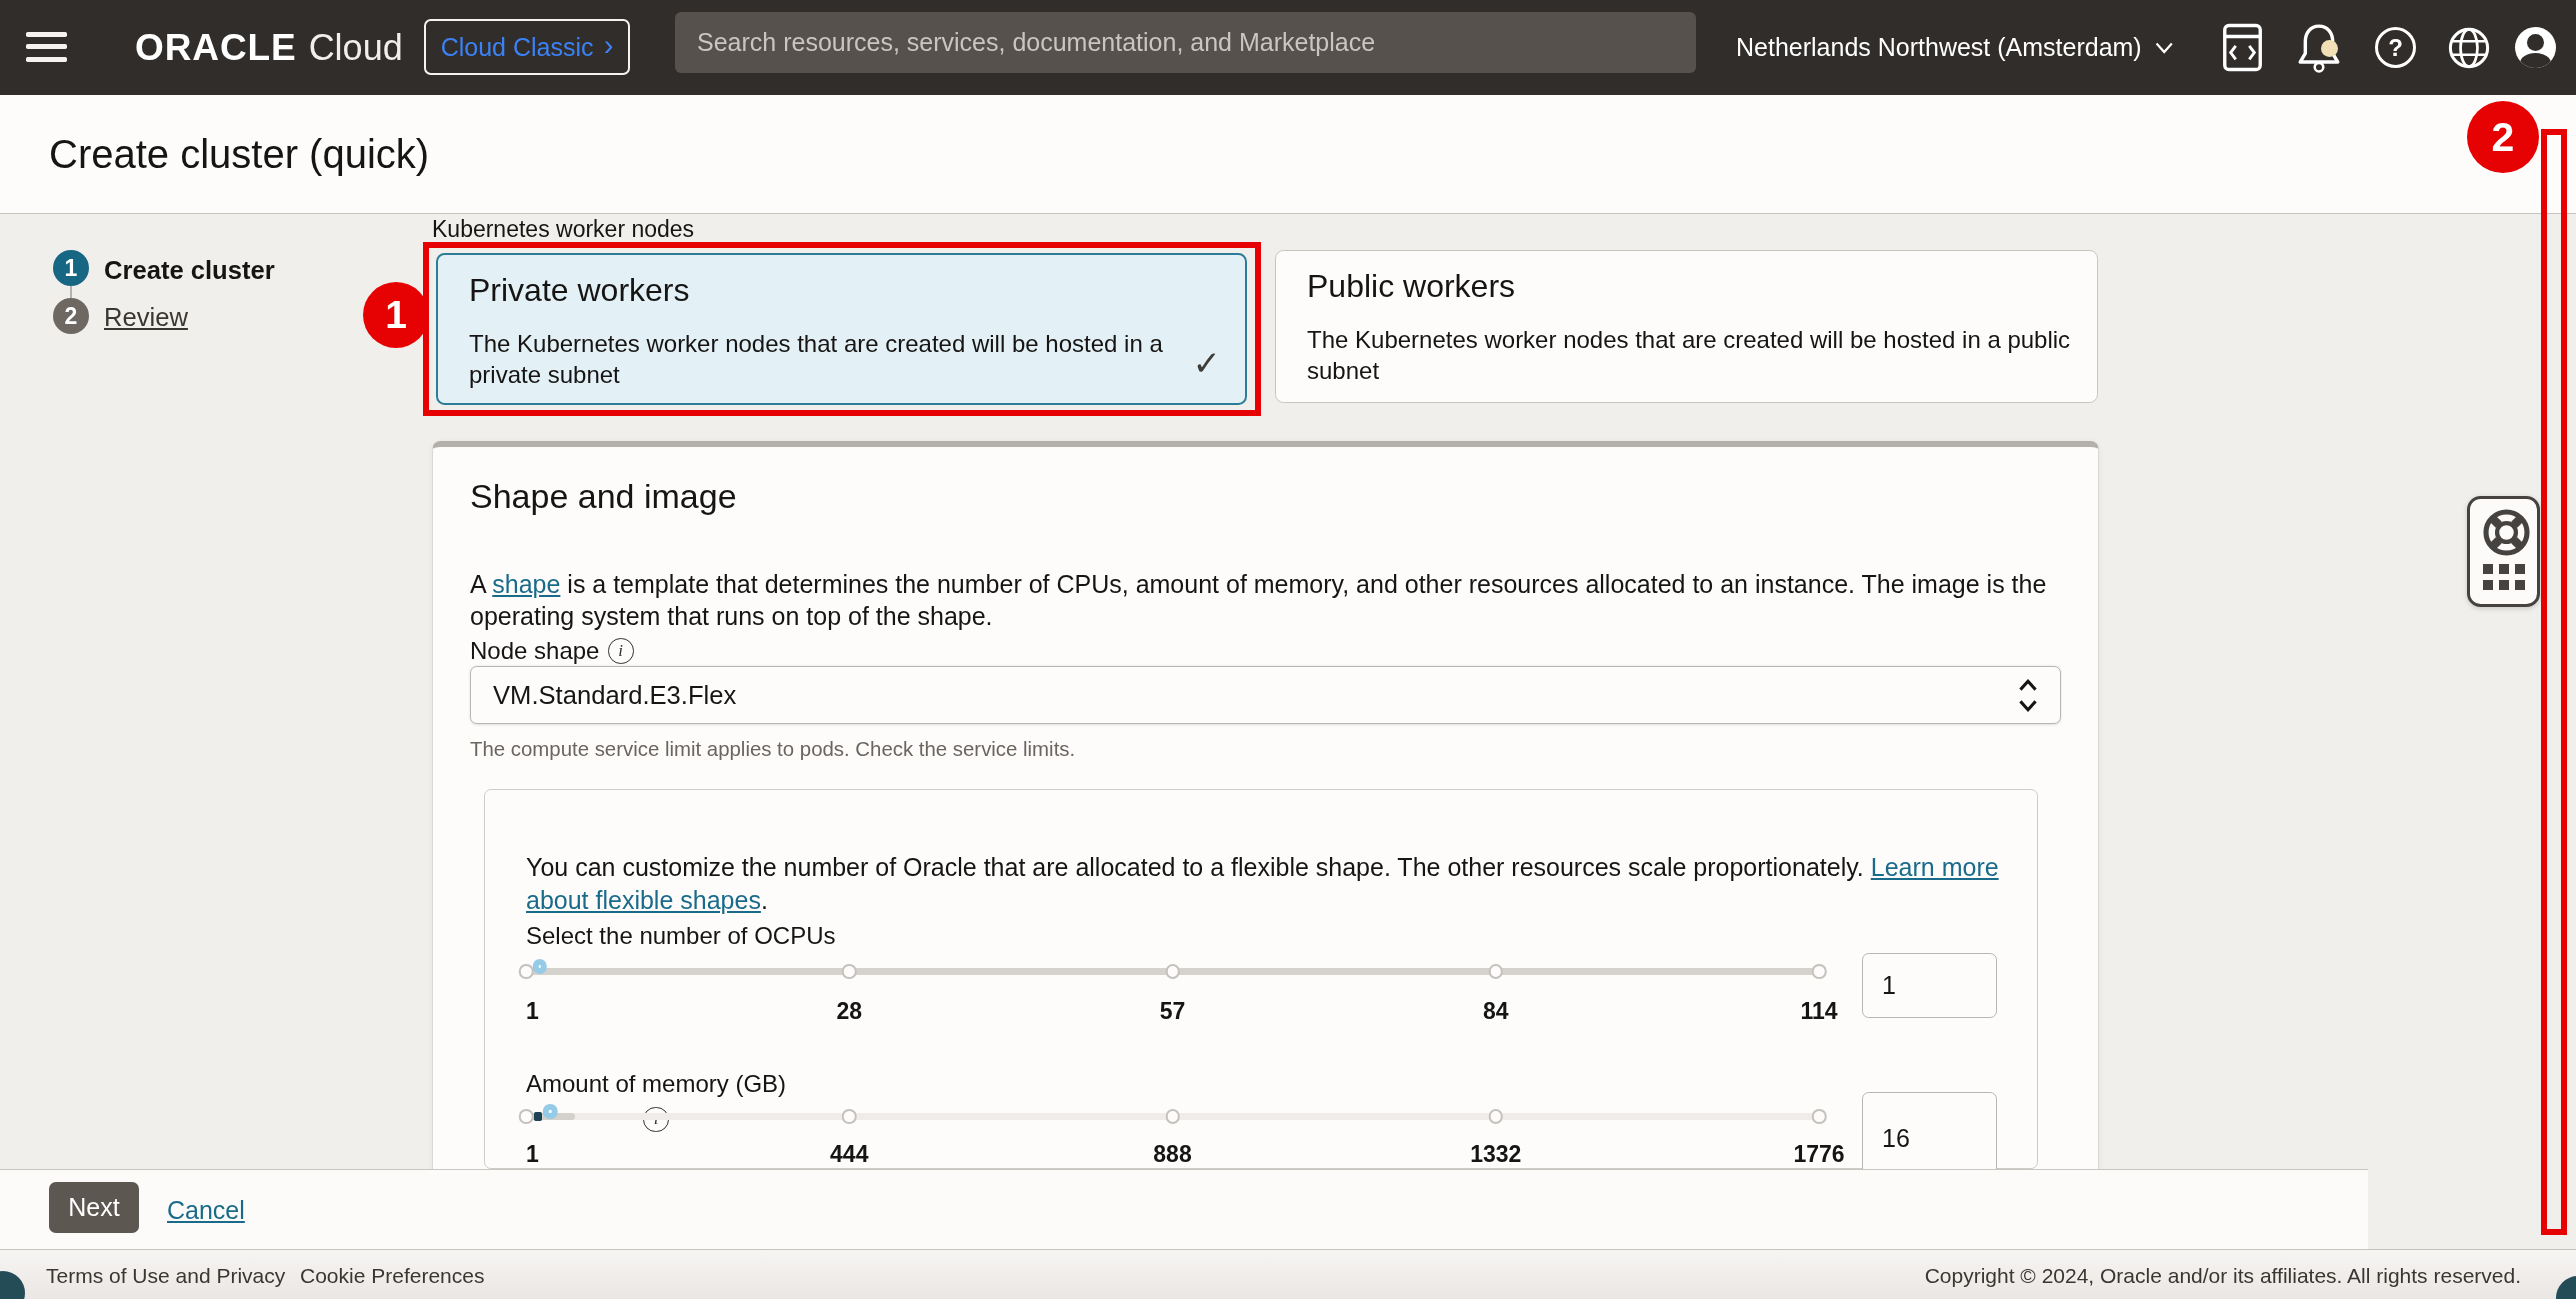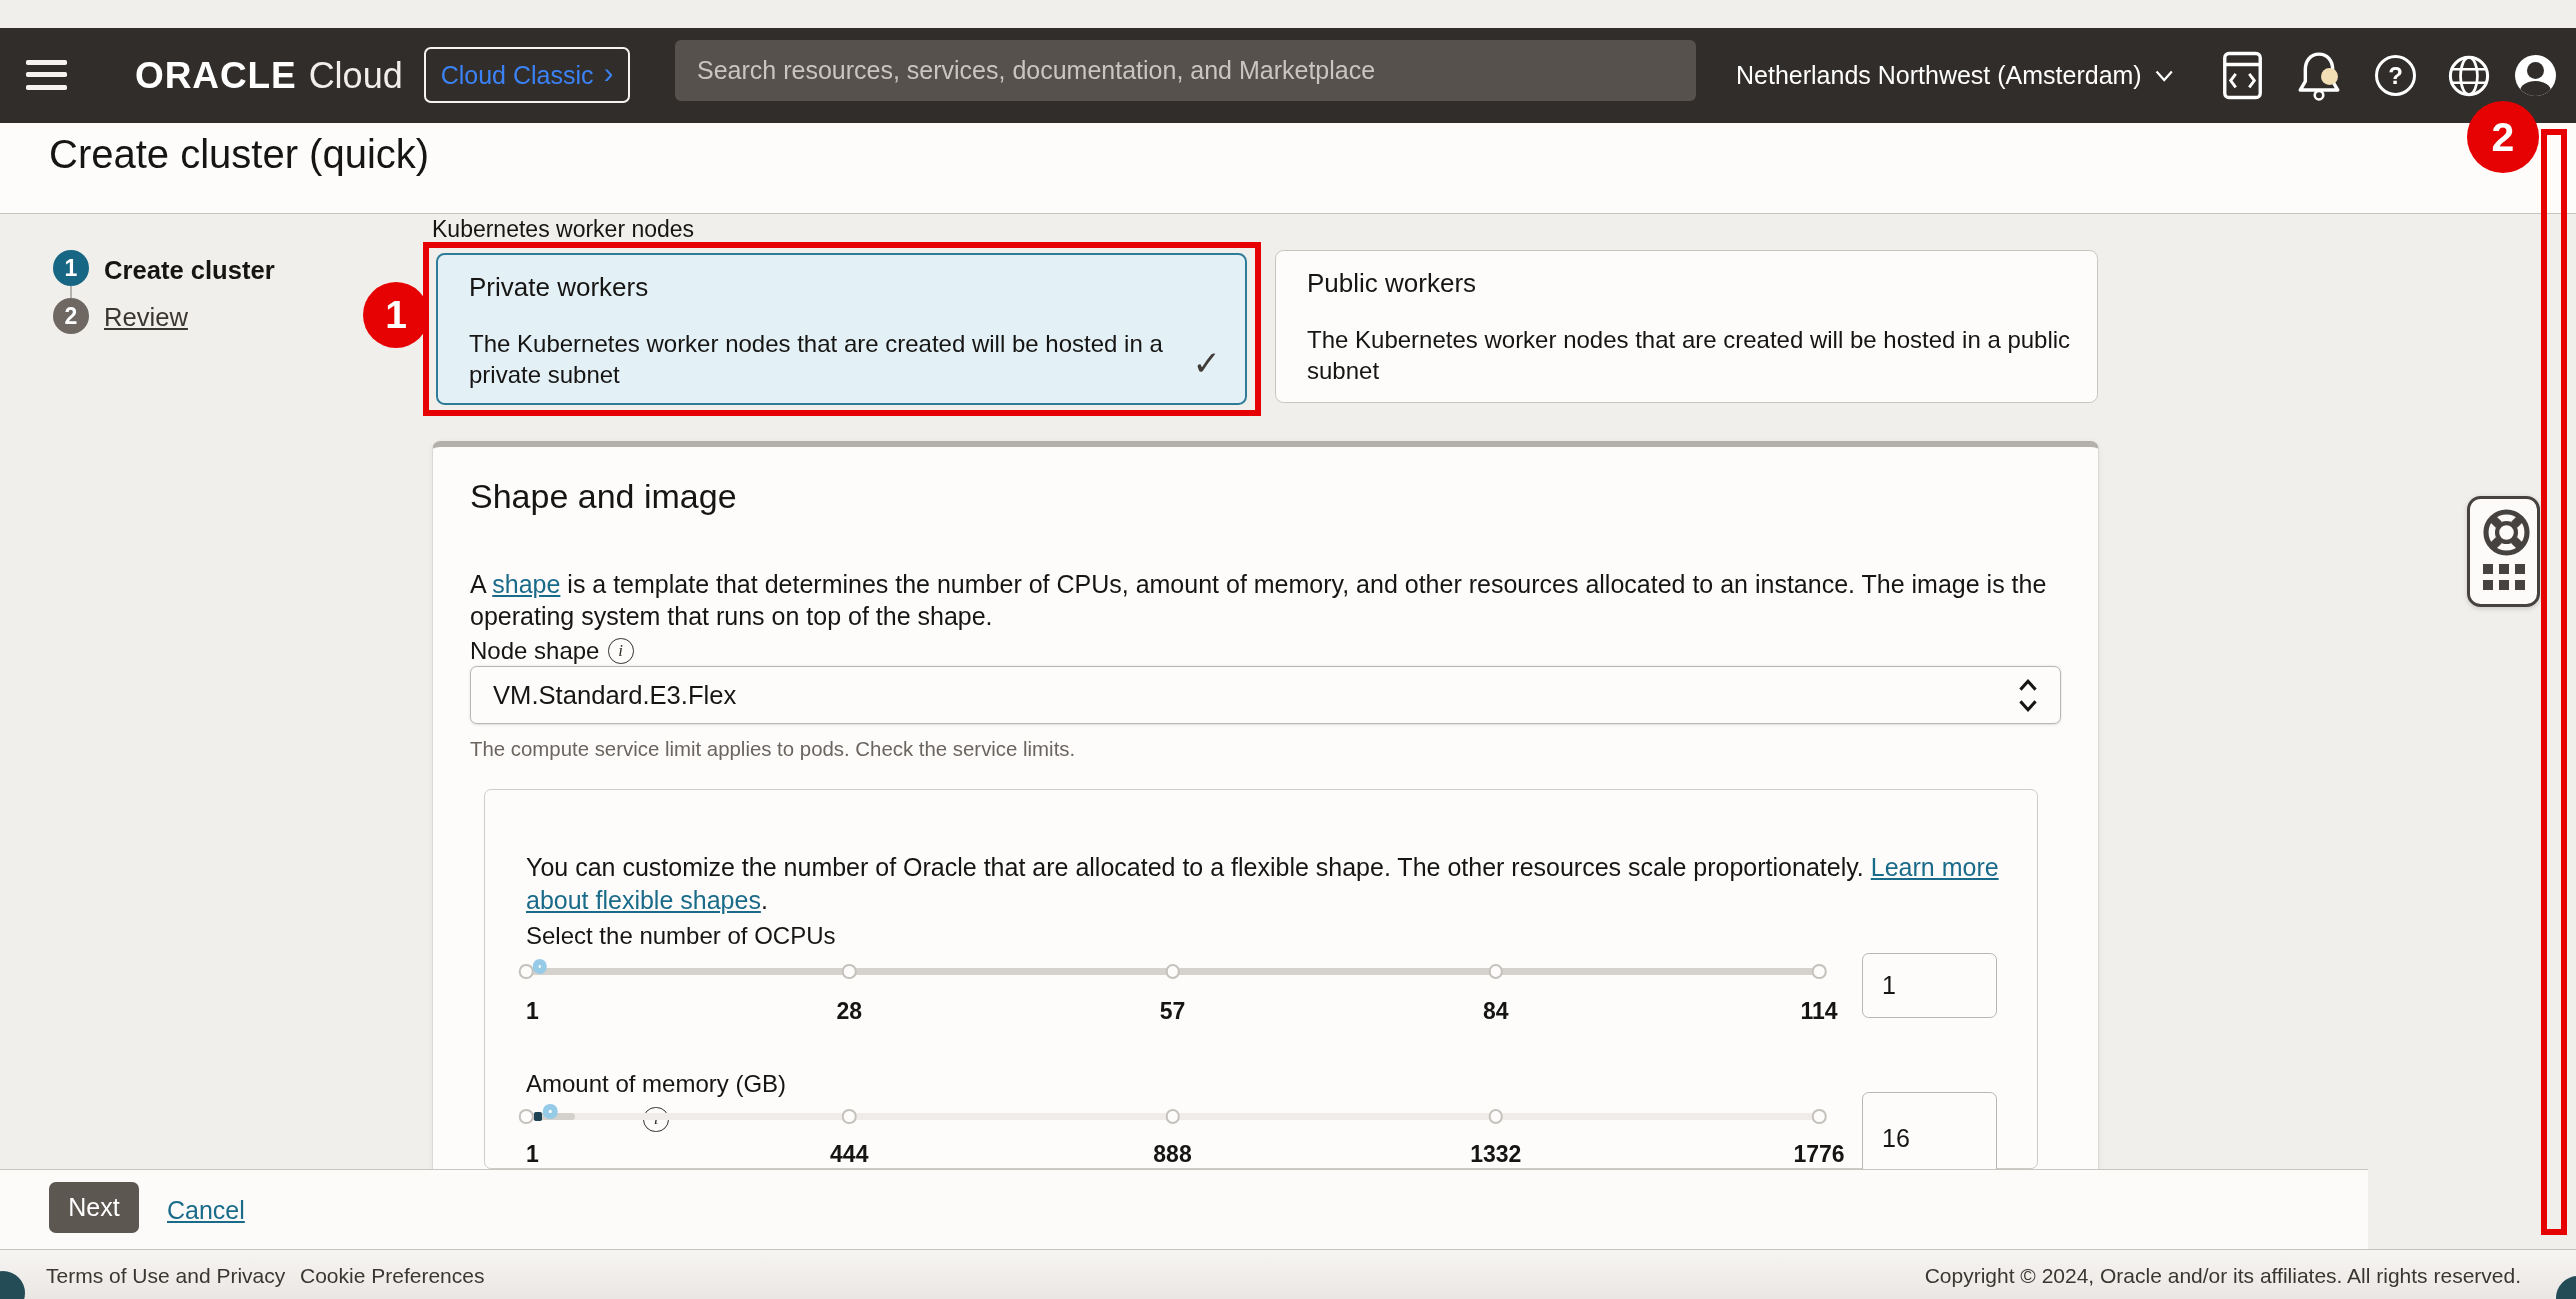--- a/index.html
+++ b/index.html
@@ -1,20 +1,20 @@
 <!DOCTYPE html>
 <html lang="en" style="font-size:13.6px"><head>
 <meta charset="utf-8">
 <style>
   html,body{margin:0;padding:0;background:#e8e6e3;}
   *{box-sizing:border-box;font-family:"Liberation Sans", sans-serif;}
   .screen{position:relative;width:2576px;height:1300px;background:#f1efec;overflow:hidden;}
 
   
-  .topbar{position:absolute;left:0;top:0;width:2576px;height:95px;background:#312d2a;z-index:10;margin-top:28px;}
+  .topbar{position:absolute;left:0;top:0;width:2576px;height:95px;background:#312d2a;z-index:10;}
   .hamburger{position:absolute;left:25.6px;top:31.5px;width:41px;height:32px;cursor:pointer;}
   .hamburger span{display:block;width:41px;height:5.1px;background:#f5f3f1;border-radius:1.7px;margin-bottom:7.7px;}
   .brand{position:absolute;left:135px;top:0;height:95px;display:flex;align-items:center;color:#fff;}
   .brand .oracle{font-size:37px;font-weight:700;letter-spacing:0.9px;}
   .brand .cloud{font-size:36px;font-weight:400;margin-left:12px;color:#f1efec;}
   .classic-btn{position:absolute;left:424px;top:19px;width:206px;height:56px;border:2.6px solid #f5f3f1;border-radius:6.8px;
     background:transparent;color:#3b82f6;font-size:25px;display:flex;align-items:center;justify-content:center;gap:10.2px;cursor:pointer;}
   .classic-btn .chev{font-size:29px;line-height:1;transform:translateY(-1.7px);}
   .search-input{position:absolute;left:675px;top:12px;width:1021px;height:61px;background:#56514c;border:none;border-radius:6px;
     color:#d3cfcb;font-size:25px;padding:0 22px;outline:none;}
@@ -40,21 +40,21 @@
   .step-connector{position:absolute;left:70px;top:286px;width:1.7px;height:12px;background:#b5b1ad;}
   .step-label{position:absolute;left:104px;font-size:25.6px;color:#161513;}
   .step-label.l1{top:256px;font-weight:700;}
   .step-label.l2{top:303px;font-weight:400;text-decoration:underline;color:#3a3632;cursor:pointer;}
 
   
   .group-label{position:absolute;left:432px;top:216px;font-size:23px;color:#161513;}
   .card{position:absolute;border-radius:8.5px;}
   .card-private{left:436px;top:253px;width:811px;height:152px;background:#e3f0f6;border:2.6px solid #2e7d98;cursor:pointer;}
   .card-public{left:1275px;top:250px;width:823px;height:153px;background:#fdfcfb;border:1.7px solid #c8c4bf;cursor:pointer;}
-  .card-title{position:absolute;left:31px;top:17px;font-size:26px;color:#161513;}
+  .card-title{position:absolute;left:31px;top:17px;font-size:32px;color:#161513;}
   .card-desc{position:absolute;left:31px;top:73px;width:767px;font-size:24px;line-height:31px;color:#161513;hyphens:auto;}
   .card-check{position:absolute;right:24px;bottom:20.4px;font-size:34px;color:#3f3b37;}
 
   
   .shape-panel{position:absolute;left:432px;top:441px;width:1667px;height:733px;background:#fdfcfb;
     border:0.9px solid #dcd8d4;border-top:6.8px solid #b3afaa;border-radius:8.5px 8.5px 0 0;box-shadow:0 1.7px 6.8px rgba(0,0,0,.06);}
   .shape-title{position:absolute;left:470px;top:477px;font-size:34px;font-weight:400;color:#161513;margin:0;}
   .shape-intro{position:absolute;left:470px;top:543px;width:1584px;font-size:25px;line-height:32px;color:#161513;}
   a.teal{color:#1a6b8a;text-decoration:underline;cursor:pointer;}
   .field-label{position:absolute;font-size:24px;color:#161513;display:flex;align-items:center;gap:8.5px;}

